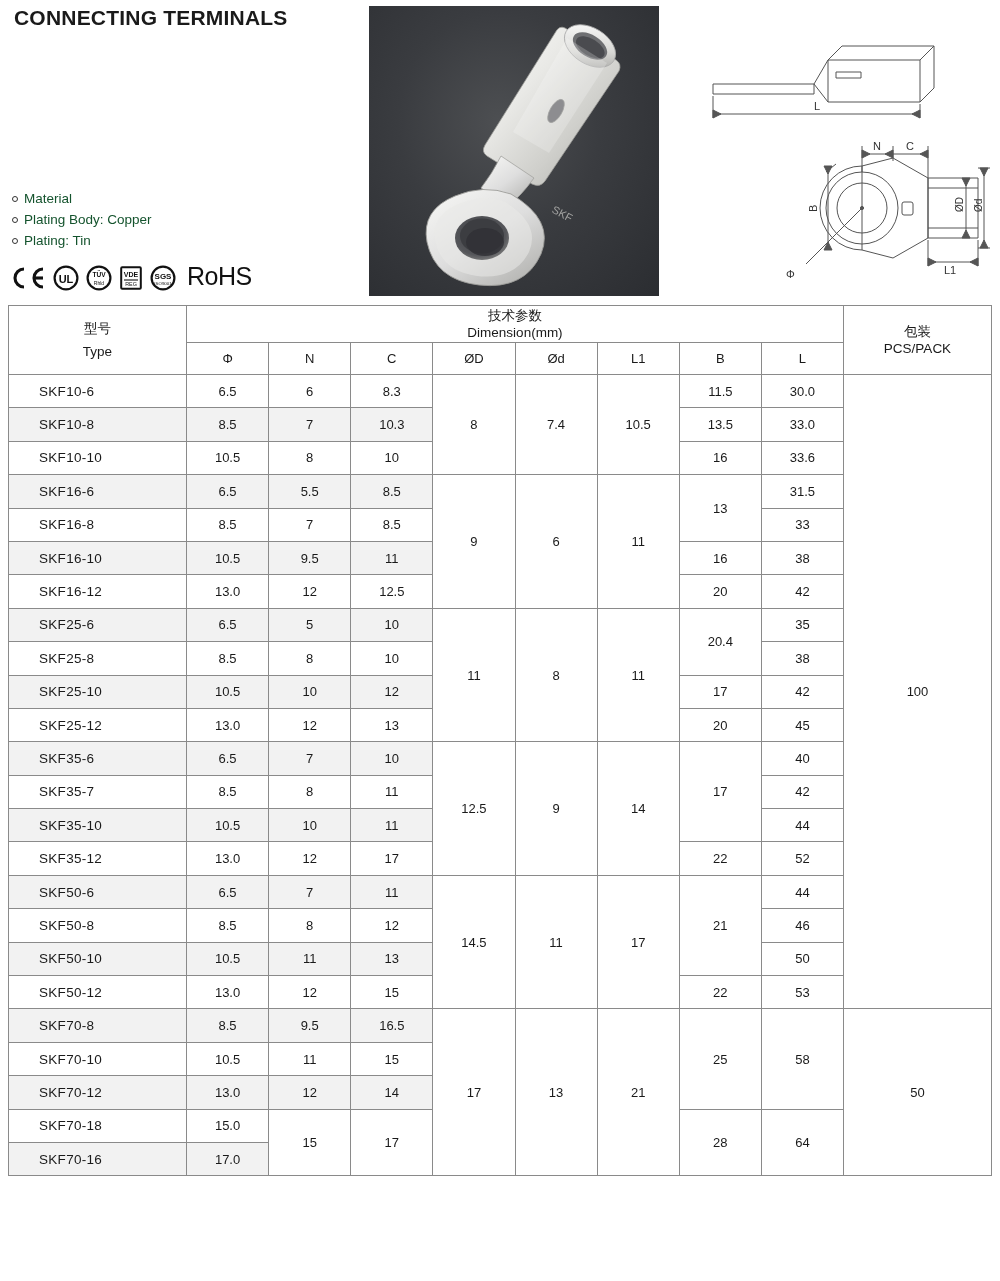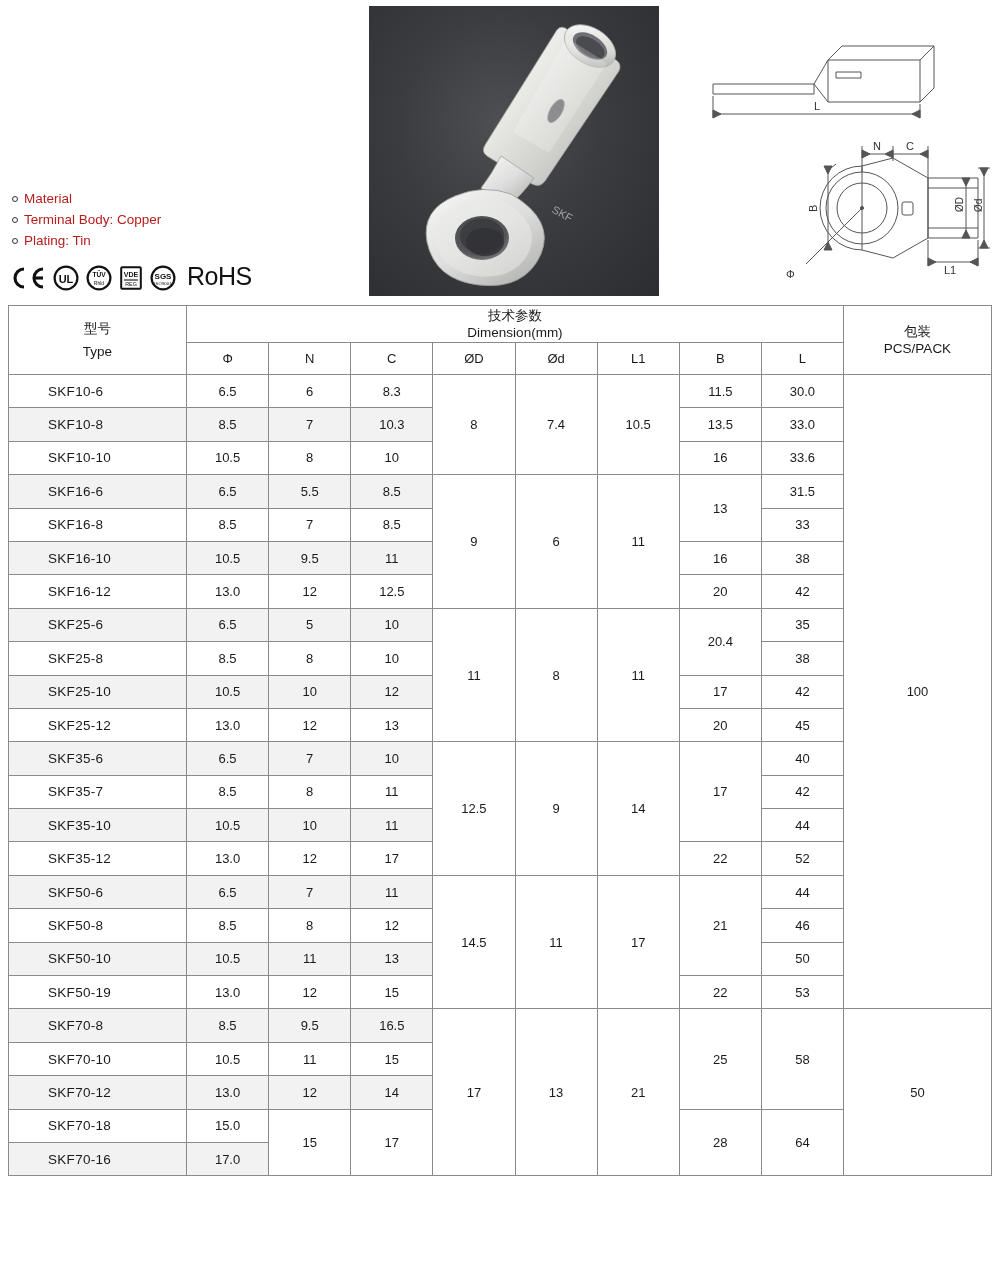--- a/index.html
+++ b/index.html
@@ -28,21 +28,21 @@
     letter-spacing: 0.2px;
     color: #1a1a1a;
   }
 
   .specs {
     position: absolute;
     left: 12px;
     top: 188px;
     font-size: 13.5px;
     line-height: 21px;
-    color: #b91c1c;
+    color: #14532d;
   }
   .spec-row { display: flex; align-items: center; gap: 6px; }
   .bullet {
     display: inline-block;
     width: 6px; height: 6px;
     border: 1.2px solid #333;
     border-radius: 50%;
     background: transparent;
   }
 
@@ -107,41 +107,42 @@
   .th-pack { width: 148px; }
   .hdr-zh { font-size: 13.5px; line-height: 17px; }
   .hdr-en { font-size: 13.5px; line-height: 17px; }
   .subhdr th { height: 32px; font-size: 13px; }
   .col-phi, .col-n, .col-c { width: 83px; }
   .col-od, .col-odd, .col-l1, .col-b, .col-l { width: 82px; }
 
   tbody td { height: 33.4px; font-size: 13px; }
   tbody td.type-cell {
     text-align: left;
-    padding-left: 39px;
+    padding-left: 30px;
     font-size: 13.5px;
     letter-spacing: 0.3px;
   }
   tr.alt td { background: #f2f2f2; }
   td.span-cell { background: #ffffff !important; }
 </style>
 </head>
 <body>
 
 <div class="header">
 
+  <div class="title">CONNECTING TERMINALS</div>
 
   <div class="specs">
     <div class="spec-row">
       <span class="bullet"></span>
       <span>Material</span>
     </div>
     <div class="spec-row">
       <span class="bullet"></span>
-      <span>Terminal Body: Copper</span>
+      <span>Plating Body: Copper</span>
     </div>
     <div class="spec-row">
       <span class="bullet"></span>
       <span>Plating: Tin</span>
     </div>
   </div>
 
   <div class="certs">
 
     <svg class="cert-mark" width="36" height="26" viewBox="0 0 36 26">
@@ -478,21 +479,21 @@
           <td rowspan="1" class="span-cell">46</td>
         </tr>
         <tr class="alt">
           <td class="type-cell">SKF50-10</td>
           <td>10.5</td>
           <td>11</td>
           <td>13</td>
           <td rowspan="1" class="span-cell">50</td>
         </tr>
         <tr>
-          <td class="type-cell">SKF50-19</td>
+          <td class="type-cell">SKF50-12</td>
           <td>13.0</td>
           <td>12</td>
           <td>15</td>
           <td rowspan="1" class="span-cell">22</td>
           <td rowspan="1" class="span-cell">53</td>
         </tr>
         <tr class="alt">
           <td class="type-cell">SKF70-8</td>
           <td>8.5</td>
           <td>9.5</td>

